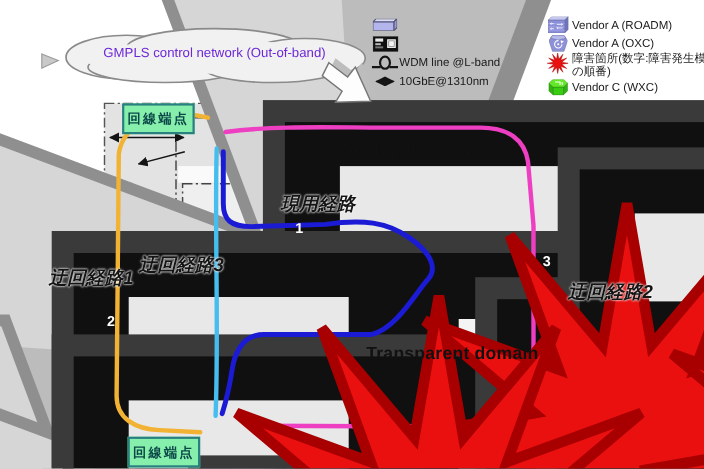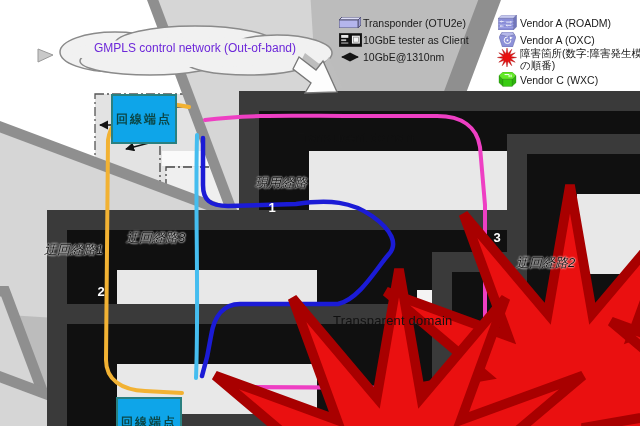--- a/index.html
+++ b/index.html
@@ -1,25 +1,25 @@
 <!DOCTYPE html>
 <html><head>
 <meta charset="utf-8">
 <style>
   html,body{margin:0;padding:0;background:#fff;}
   #stage{position:relative;width:640px;height:426px;background:#fff;overflow:hidden;
          font-family:"Liberation Sans","DejaVu Sans",sans-serif;}
   #diagram{position:absolute;left:0;top:0;}
   .ov{position:absolute;white-space:nowrap;}
   .cloud-label{left:70px;top:41px;width:250px;text-align:center;font-size:12px;color:#6d28d9;}
-  .domlabel{font-weight:normal;font-size:13px;color:#111;letter-spacing:.2px;}
-  .jlabel{font-weight:normal;font-style:italic;font-size:13px;color:#151515;
+  .domlabel{font-weight:bold;font-size:16px;color:#111;letter-spacing:.2px;}
+  .jlabel{font-weight:bold;font-style:italic;font-size:17px;color:#151515;
           text-shadow:0 0 2px #fff,0 0 2px #fff;}
-  .endpoint{background:#0ea5e9;border:2px solid #2a8080;color:#0b4747;font-weight:bold;
-            font-size:12px;line-height:14px;padding:16px 3px;letter-spacing:2px;}
+  .endpoint{background:#86efac;border:2px solid #2a8080;color:#0b4747;font-weight:bold;
+            font-size:12px;line-height:14px;padding:5px 3px;letter-spacing:2px;}
   .legend-col{position:absolute;top:14px;}
   .lrow{display:flex;align-items:center;height:17px;font-size:10.5px;color:#1a1a1a;}
   .lrow .licon{width:26px;display:flex;justify-content:center;align-items:center;flex:none;}
   #legend-right{left:494px;}
   #legend-left{left:337px;}
   #legend-right .lrow{height:17px;}
   #legend-right .lrow.wrap{height:auto;align-items:flex-start;}
   #legend-right .lrow.wrap .ltext{white-space:normal;width:140px;line-height:11.5px;}
   .ltext{white-space:nowrap;}
   .dd{fill:none;stroke:#555;stroke-width:1.3;stroke-dasharray:9 3 2 3;}
@@ -253,29 +253,35 @@
 <div class="ov endpoint" style="left:111px;top:94px;">回線端点</div>
 <div class="ov endpoint" style="left:116px;top:397px;">回線端点</div>
 
 <div id="legend-left" class="legend-col">
   <div class="lrow">
     <span class="licon">
       <svg width="22" height="11" viewBox="0 0 22 11">
             <use href="#sym-transponder"></use>
           </svg>
         </span>
-    <span class="ltext">Transponder (OTU2e)</span>
   </div>
   <div class="lrow">
     <span class="licon">
       <svg width="23" height="14" viewBox="0 0 32 19">
             <use href="#sym-tester"></use>
           </svg>
         </span>
-    <span class="ltext">10GbE tester as Client</span>
+  </div>
+  <div class="lrow">
+    <span class="licon">
+      <svg width="24" height="14" viewBox="0 0 24 14">
+            <use href="#sym-wdmline"></use>
+          </svg>
+        </span>
+    <span class="ltext">WDM line @L-band</span>
   </div>
   <div class="lrow">
     <span class="licon">
       <svg width="22" height="10" viewBox="0 0 22 10">
             <path d="M3,5 L19,5" stroke="#141414" stroke-width="1.3" marker-start="url(#ah)" marker-end="url(#ah)"></path>
           </svg>
         </span>
     <span class="ltext">10GbE@1310nm</span>
   </div>
 </div>

